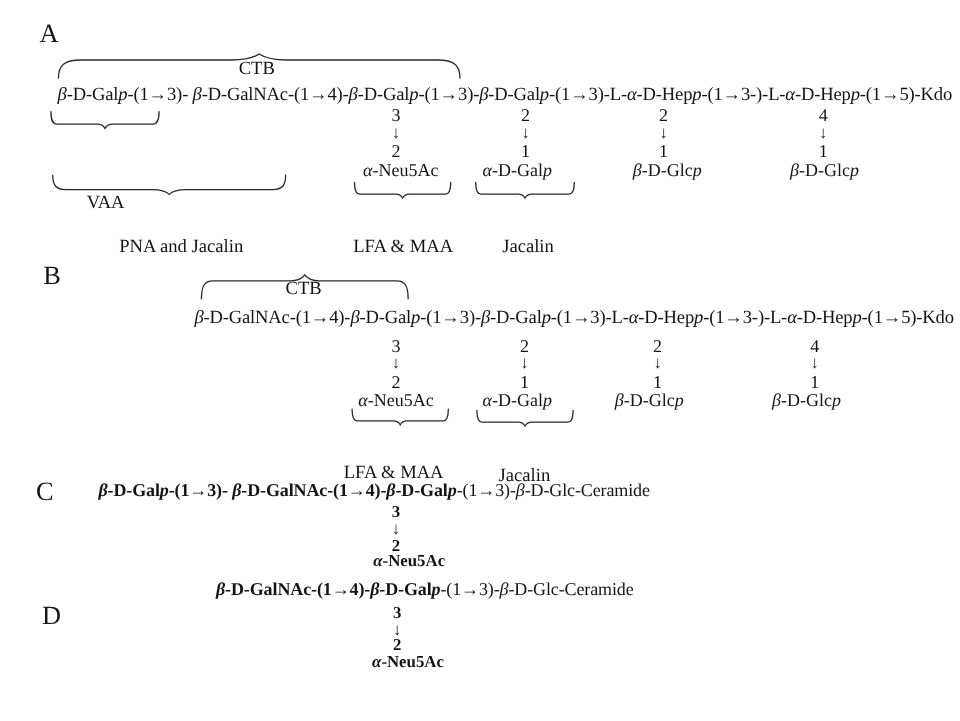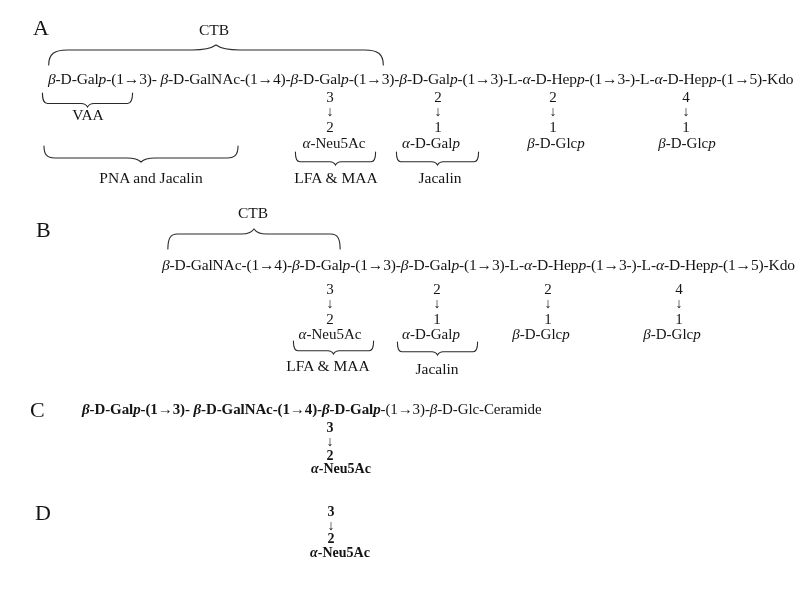--- a/index.html
+++ b/index.html
@@ -4,21 +4,21 @@
 <style>
   html,body{margin:0;padding:0;background:#fff;}
   .canvas{
     position:relative;width:800px;height:601px;background:#ffffff;
     font-family:"Liberation Serif","DejaVu Serif",serif;color:#141414;
     overflow:hidden;
   }
   .abs{position:absolute;white-space:pre;line-height:1.12;}
   .cx{transform:translateX(-50%);}
   .plabel{font-size:22px;}
-  .lbl{font-size:15.5px;}
+  .lbl{font-size:15.5px;margin-top:28px;}
   .chain{font-size:15.5px;letter-spacing:-0.15px;}
   .chain-sm{font-size:15px;letter-spacing:-0.1px;}
   .digit{font-size:15px;}
   .digit-b{font-size:14px;font-weight:bold;}
   .sugar{font-size:15px;}
   .sugar-b{font-size:14px;font-weight:bold;}
   .arrow{font-size:14px;}
   .i{font-style:italic;}
   .b{font-weight:bold;}
   .bi{font-weight:bold;font-style:italic;}
@@ -34,21 +34,21 @@
   <div class="abs lbl cx" style="left:214px;top:21px">CTB</div>
   <svg class="brace" style="left:47px;top:45px" width="338" height="20" viewBox="0 0 200 14" preserveAspectRatio="none">
     <path d="M1,14 C1,6.5 4,3.5 12,3.5 L86,3.5 C93,3.5 97,2.5 100,0 C103,2.5 107,3.5 114,3.5 L188,3.5 C196,3.5 199,6.5 199,14"></path>
   </svg>
 
   <div class="abs chain" style="left:48px;top:70px"><span class="i">β</span><span>-D-Gal</span><span class="i">p</span><span>-(1→3)- </span><span class="i">β</span><span>-D-GalNAc-(1→4)-</span><span class="i">β</span><span>-D-Gal</span><span class="i">p</span><span>-(1→3)-</span><span class="i">β</span><span>-D-Gal</span><span class="i">p</span><span>-(1→3)-L-</span><span class="i">α</span><span>-D-Hep</span><span class="i">p</span><span>-(1→3-)-L-</span><span class="i">α</span><span>-D-Hep</span><span class="i">p</span><span>-(1→5)-Kdo</span></div>
 
   <svg class="brace" style="left:42px;top:93px" width="91" height="14" viewBox="0 0 200 14" preserveAspectRatio="none">
     <path d="M1,0 C1,7.5 4,10.5 12,10.5 L86,10.5 C93,10.5 97,11.5 100,14 C103,11.5 107,10.5 114,10.5 L188,10.5 C196,10.5 199,7.5 199,0"></path>
   </svg>
-  <div class="abs lbl cx" style="left:88px;top:106px">VAA</div>
+  <div class="abs lbl cx" style="left:88px;top:132px">VAA</div>
 
   <svg class="brace" style="left:43px;top:146px" width="196" height="16" viewBox="0 0 200 14" preserveAspectRatio="none">
     <path d="M1,0 C1,7.5 4,10.5 12,10.5 L86,10.5 C93,10.5 97,11.5 100,14 C103,11.5 107,10.5 114,10.5 L188,10.5 C196,10.5 199,7.5 199,0"></path>
   </svg>
   <div class="abs lbl cx" style="left:151px;top:169px">PNA and Jacalin</div>
 
   <div class="abs digit cx" style="left:330px;top:89px">3</div>
   <div class="abs arrow cx" style="left:330px;top:104px">↓</div>
   <div class="abs digit cx" style="left:330px;top:119px">2</div>
   <div class="abs sugar cx" style="left:334px;top:135px"><span class="i">α</span><span>-Neu5Ac</span></div>
@@ -113,18 +113,19 @@
   <div class="abs sugar cx" style="left:672px;top:326px"><span class="i">β</span><span>-D-Glc</span><span class="i">p</span></div>
 
   <div class="abs plabel" style="left:30px;top:398px">C</div>
   <div class="abs chain-sm" style="left:82px;top:401px"><span class="bi">β</span><span class="b">-D-Gal</span><span class="bi">p</span><span class="b">-(1→3)- </span><span class="bi">β</span><span class="b">-D-GalNAc-(1→4)-</span><span class="bi">β</span><span class="b">-D-Gal</span><span class="bi">p</span><span>-(1→3)-</span><span class="i">β</span><span>-D-Glc-Ceramide</span></div>
   <div class="abs digit-b cx" style="left:330px;top:420px">3</div>
   <div class="abs arrow cx" style="left:330px;top:434px">↓</div>
   <div class="abs digit-b cx" style="left:330px;top:448px">2</div>
   <div class="abs sugar-b cx" style="left:341px;top:461px"><span class="bi">α</span><span class="b">-Neu5Ac</span></div>
 
   <div class="abs plabel" style="left:35px;top:501px">D</div>
+  <div class="abs chain-sm" style="left:180px;top:484px"><span class="bi">β</span><span class="b">-D-GalNAc-(1→4)-</span><span class="bi">β</span><span class="b">-D-Gal</span><span class="bi">p</span><span>-(1→3)-</span><span class="i">β</span><span>-D-Glc-Ceramide</span></div>
   <div class="abs digit-b cx" style="left:331px;top:504px">3</div>
   <div class="abs arrow cx" style="left:331px;top:518px">↓</div>
   <div class="abs digit-b cx" style="left:331px;top:531px">2</div>
   <div class="abs sugar-b cx" style="left:340px;top:545px"><span class="bi">α</span><span class="b">-Neu5Ac</span></div>
 
 </div>
 
 </body></html>

